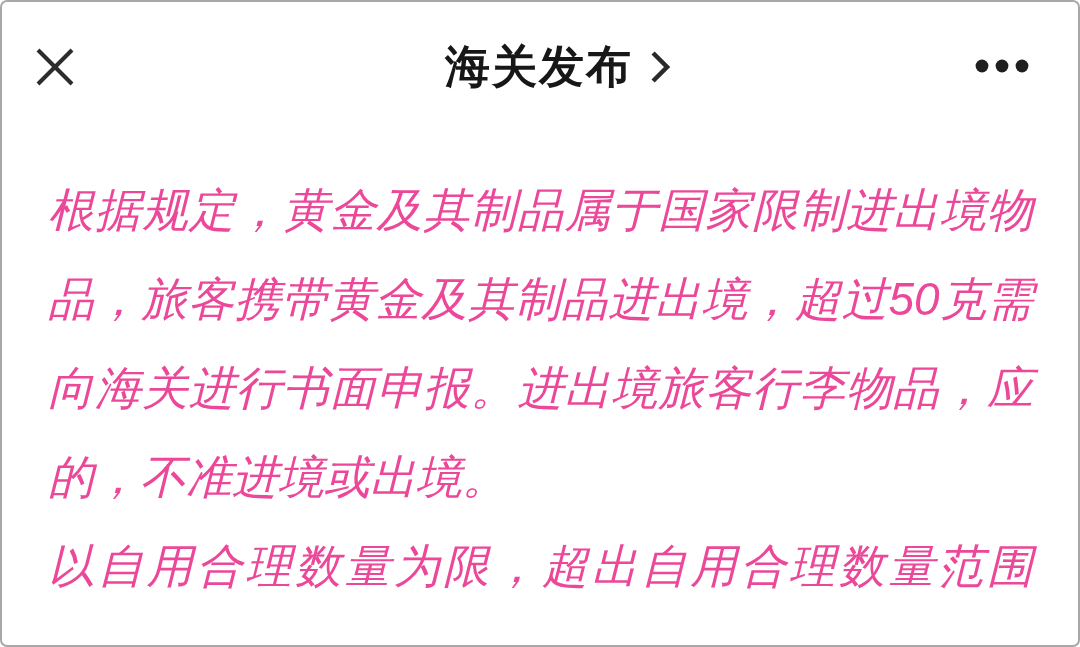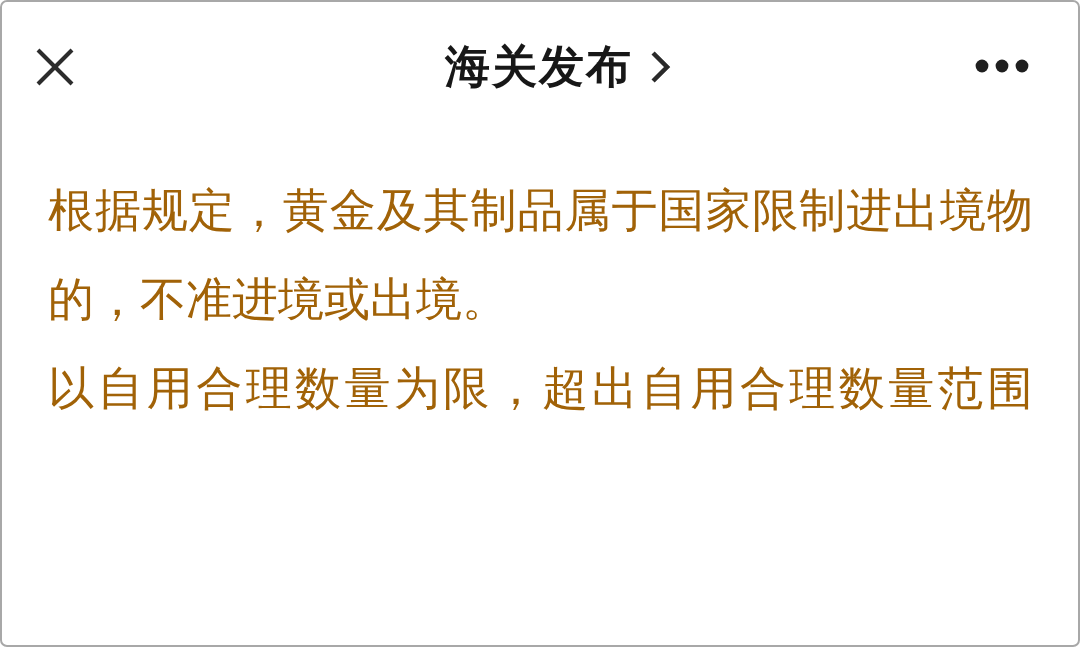--- a/index.html
+++ b/index.html
@@ -67,22 +67,23 @@
     justify-content: center;
     cursor: pointer;
   }
   
   .article {
     padding: 34px 45px 0 46px;
   }
   .line {
     font-size: 46px;
     line-height: 89px;
-    color: #a16207;
+    color: #ec4899;
     white-space: nowrap;
+    font-style: italic;
   }
   .line.j {
     white-space: normal;
     text-align: justify;
     text-align-last: justify;
     -moz-text-align-last: justify;
   }
 </style>
 </head>
 <body>
@@ -116,17 +117,19 @@
           <circle cx="27" cy="7" r="6.4" fill="#1f1f1f"></circle>
           <circle cx="47" cy="7" r="6.4" fill="#1f1f1f"></circle>
         </svg>
       </span>
     </button>
 
   </div>
 
   <div class="article">
     <div class="line j">根据规定，黄金及其制品属于国家限制进出境物</div>
+    <div class="line j">品，旅客携带黄金及其制品进出境，超过50克需</div>
+    <div class="line j">向海关进行书面申报。进出境旅客行李物品，应</div>
     <div class="line">的，不准进境或出境。</div>
     <div class="line j">以自用合理数量为限，超出自用合理数量范围</div>
   </div>
 
 </div>
 
 </body></html>

